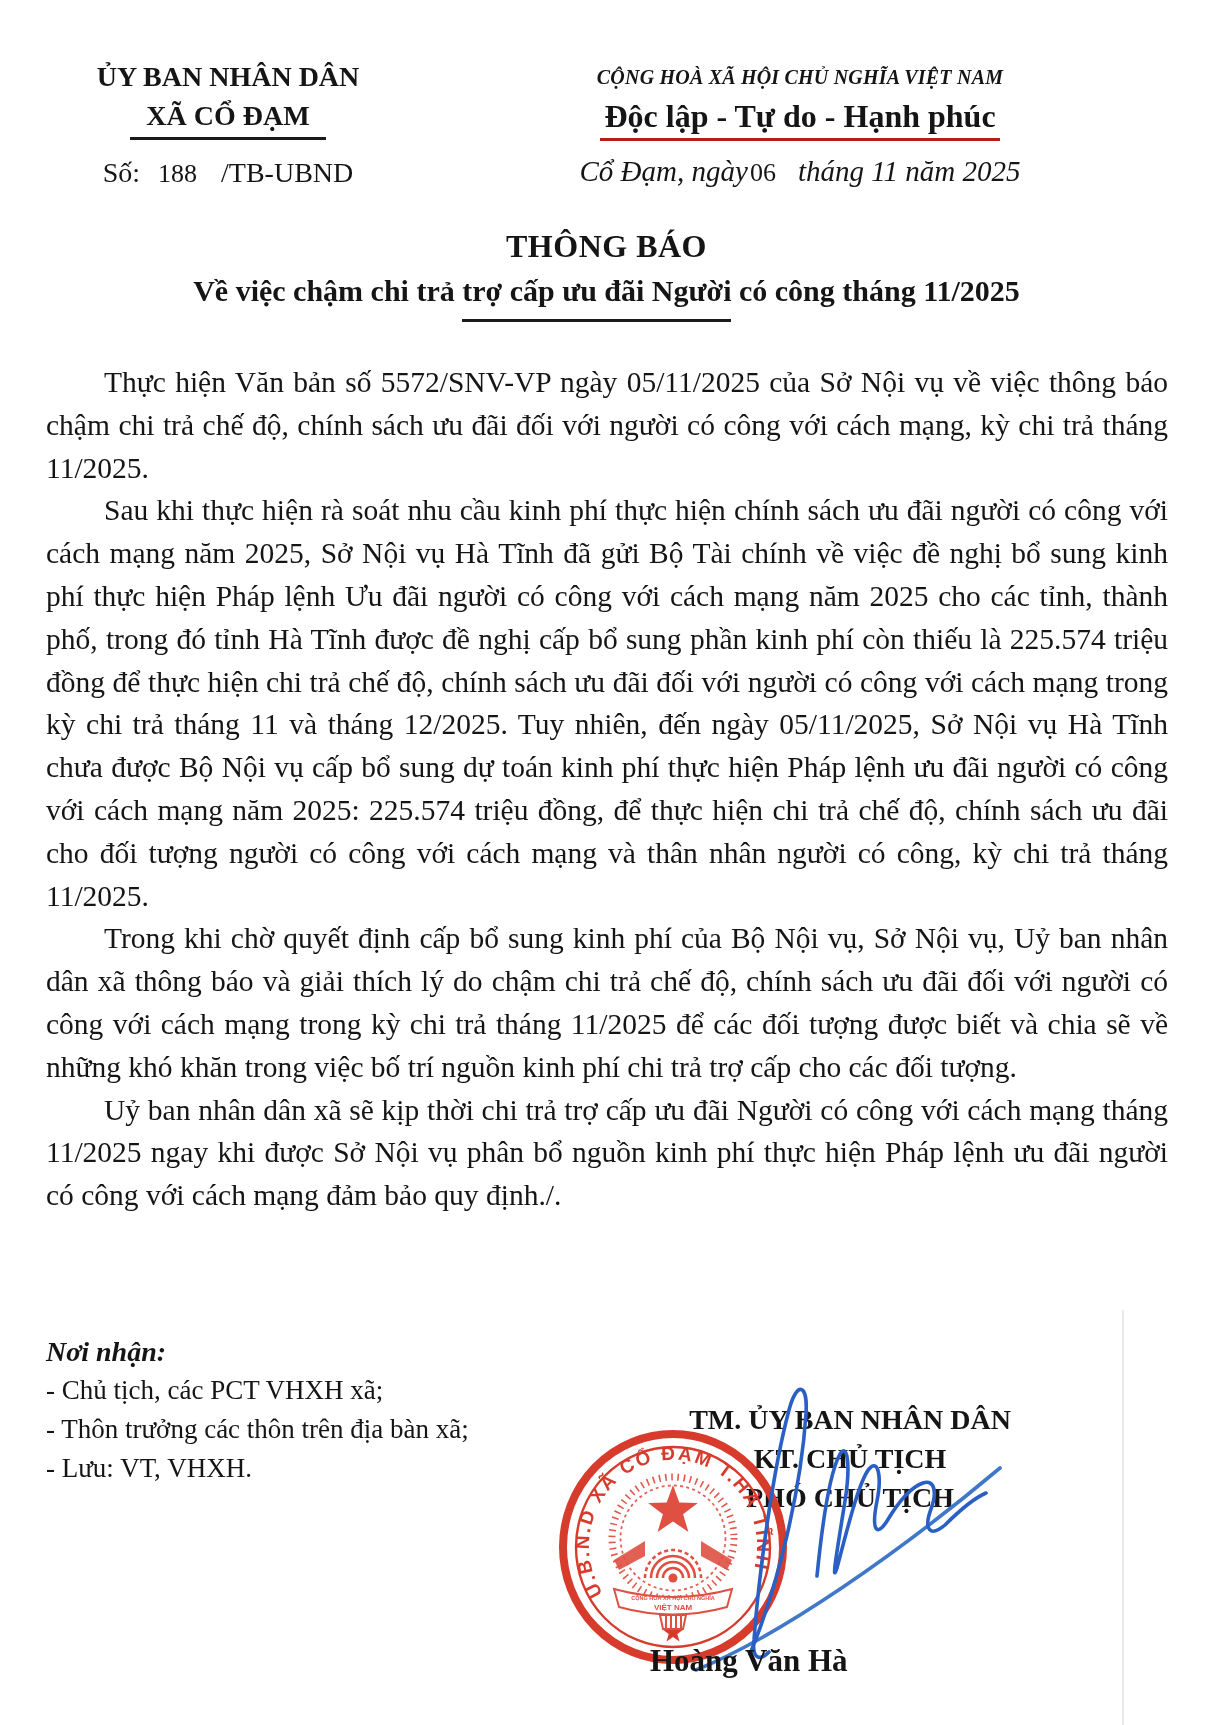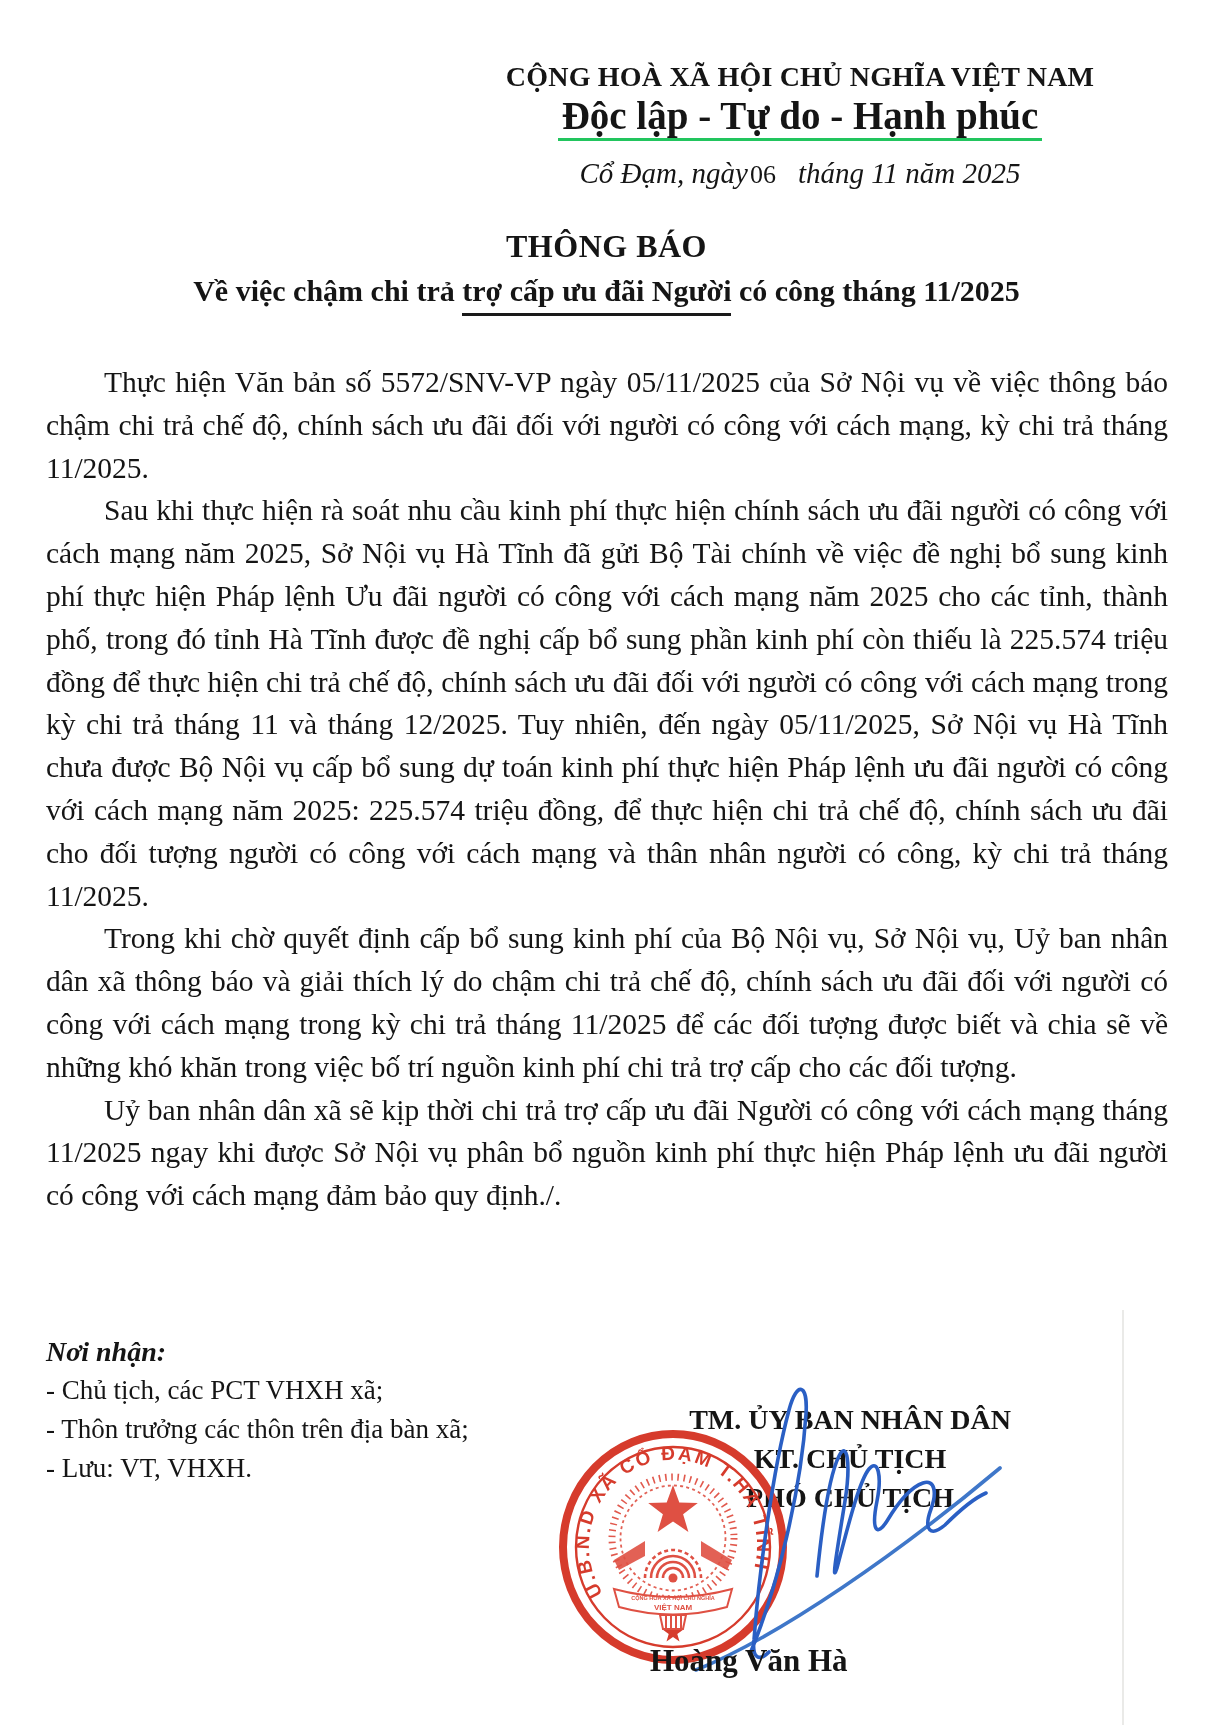--- a/index.html
+++ b/index.html
@@ -14,50 +14,59 @@
   }
   
   .hdr-left{position:absolute;top:58px;left:44px;width:368px;text-align:center;}
   .org1{font-weight:bold;font-size:28px;line-height:38px;}
   .org2-wrap{line-height:40px;}
   .org2{font-weight:bold;font-size:28px;display:inline-block;padding:0 16px 1px 16px;border-bottom:3px solid #1a1a1a;}
   .num-line{margin-top:17px;font-size:28px;white-space:nowrap;}
   .num-prefix{margin-right:18px;}
   .num-value{font-size:26px;margin-right:24px;}
   .hdr-right{position:absolute;top:58px;left:430px;width:740px;text-align:center;}
-  .motto1{font-weight:bold;font-size:28px;line-height:38px;letter-spacing:.2px;}
+  .motto1{font-weight:bold;font-size:20px;line-height:38px;letter-spacing:.2px;font-style:italic;}
   .motto2-wrap{line-height:40px;}
-  .motto2{font-weight:bold;font-size:39px;display:inline-block;padding:0 4px 2px 4px;border-bottom:3px solid #22c55e;}
+  .motto2{font-weight:bold;font-size:32px;display:inline-block;padding:0 4px 2px 4px;border-bottom:3px solid #b91c1c;}
   .dateline{margin-top:13px;font-size:29px;font-style:italic;white-space:nowrap;}
   .date-day{font-style:normal;font-size:26px;margin:0 22px 0 2px;}
   
   .title-wrap{position:absolute;top:226px;left:0;width:100%;text-align:center;}
   .doc-title{font-weight:bold;font-size:32px;line-height:40px;letter-spacing:.5px;}
   .doc-subtitle{margin-top:6px;font-weight:bold;font-size:30px;line-height:38px;}
-  .sub-underline{display:inline-block;border-bottom:3px solid #1a1a1a;padding-bottom:3px;}
+  .sub-underline{display:inline-block;border-bottom:3px solid #1a1a1a;padding-bottom:9px;}
   
   .body-text{position:absolute;top:339px;left:46px;width:1122px;
     font-size:29.5px;line-height:42.8px;text-align:justify;margin-top:22px;}
   .body-text p{margin:0;text-indent:58px;}
   
   .recipients{position:absolute;top:1332px;left:46px;width:560px;font-size:27px;line-height:39px;}
   .recipients-heading{font-weight:bold;font-style:italic;font-size:28px;}
   .sign-titles{position:absolute;top:1400px;left:650px;width:400px;text-align:center;
     font-weight:bold;font-size:28px;line-height:39px;}
   .signer-name{position:absolute;top:1643px;left:650px;width:400px;text-align:left;
     font-weight:bold;font-size:31px;z-index:6;}
   .seal{position:absolute;left:556px;top:1428px;z-index:3;}
   .signature{position:absolute;left:600px;top:1340px;z-index:5;}
   .scan-edge{position:absolute;left:1122px;top:1310px;width:2px;height:415px;background:#eaeae8;}
 </style>
 </head>
 <body>
 
 <div class="page">
 
+  <div class="hdr-left">
+    <div class="org1">ỦY BAN NHÂN DÂN</div>
+    <div class="org2-wrap">
+      <span class="org2">XÃ CỔ ĐẠM</span>
+    </div>
+    <div class="num-line">
+      <span class="num-prefix">Số:</span><span class="num-value">188</span><span>/TB-UBND</span>
+    </div>
+  </div>
 
   <div class="hdr-right">
     <div class="motto1">CỘNG HOÀ XÃ HỘI CHỦ NGHĨA VIỆT NAM</div>
     <div class="motto2-wrap">
       <span class="motto2">Độc lập - Tự do - Hạnh phúc</span>
     </div>
     <div class="dateline">
       <span>Cổ Đạm, ngày</span><span class="date-day">06</span><span>tháng 11 năm 2025</span>
     </div>
   </div>

